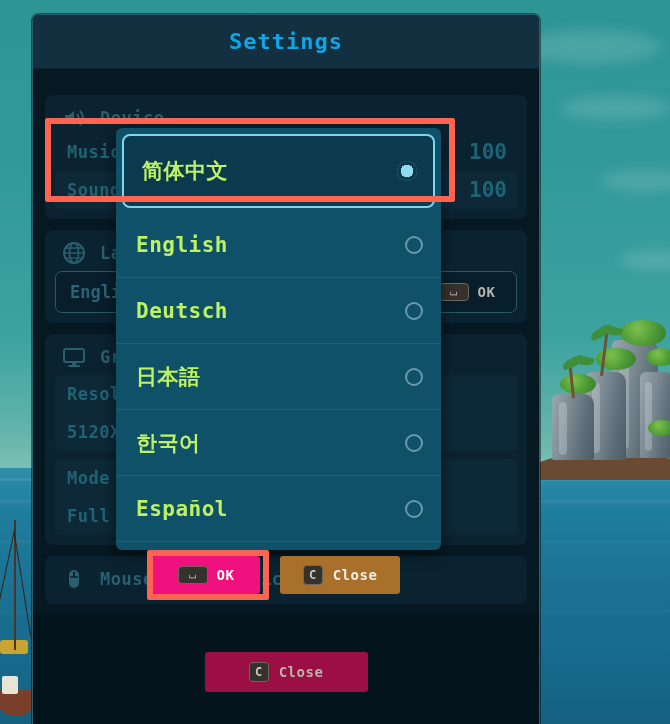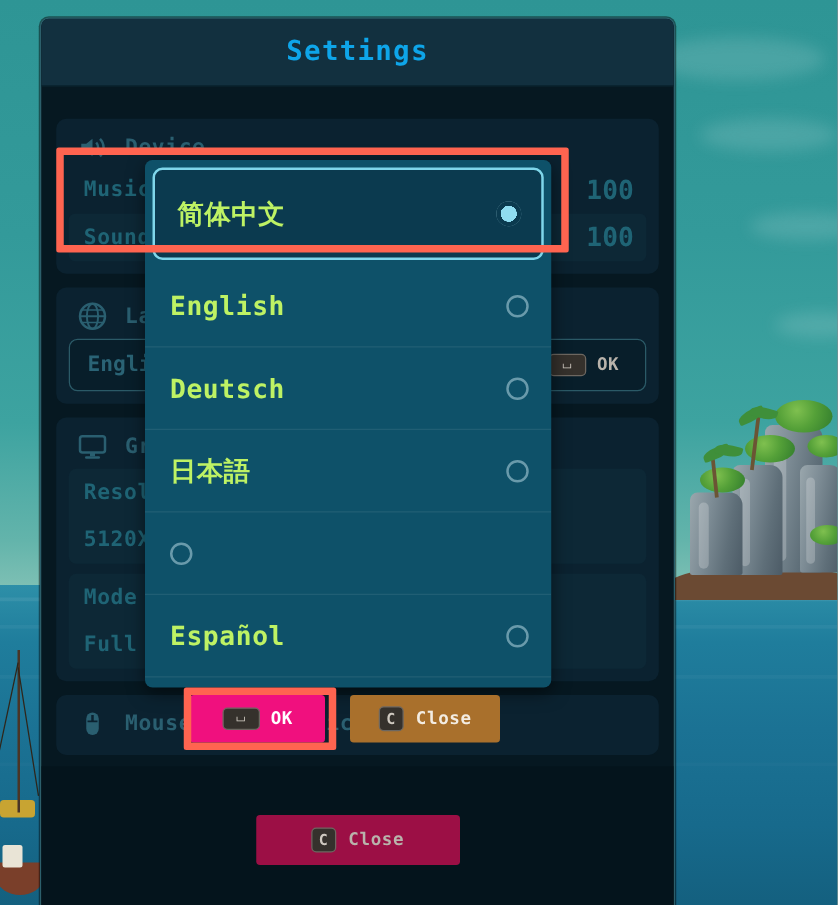--- a/index.html
+++ b/index.html
@@ -449,20 +449,21 @@
     </div>
     <div class="dd-option">
       <span class="dd-label">Deutsch</span>
       <span class="dd-radio"></span>
     </div>
     <div class="dd-option">
       <span class="dd-label">日本語</span>
       <span class="dd-radio"></span>
     </div>
     <div class="dd-option">
+      <span class="dd-label">한국어</span>
       <span class="dd-radio"></span>
     </div>
     <div class="dd-option">
       <span class="dd-label">Español</span>
       <span class="dd-radio"></span>
     </div>
   </div>
 
   <div id="cta-row">
     <div id="ok-button">

